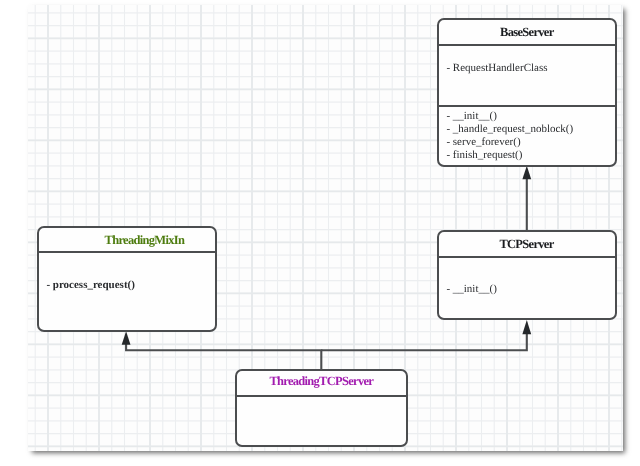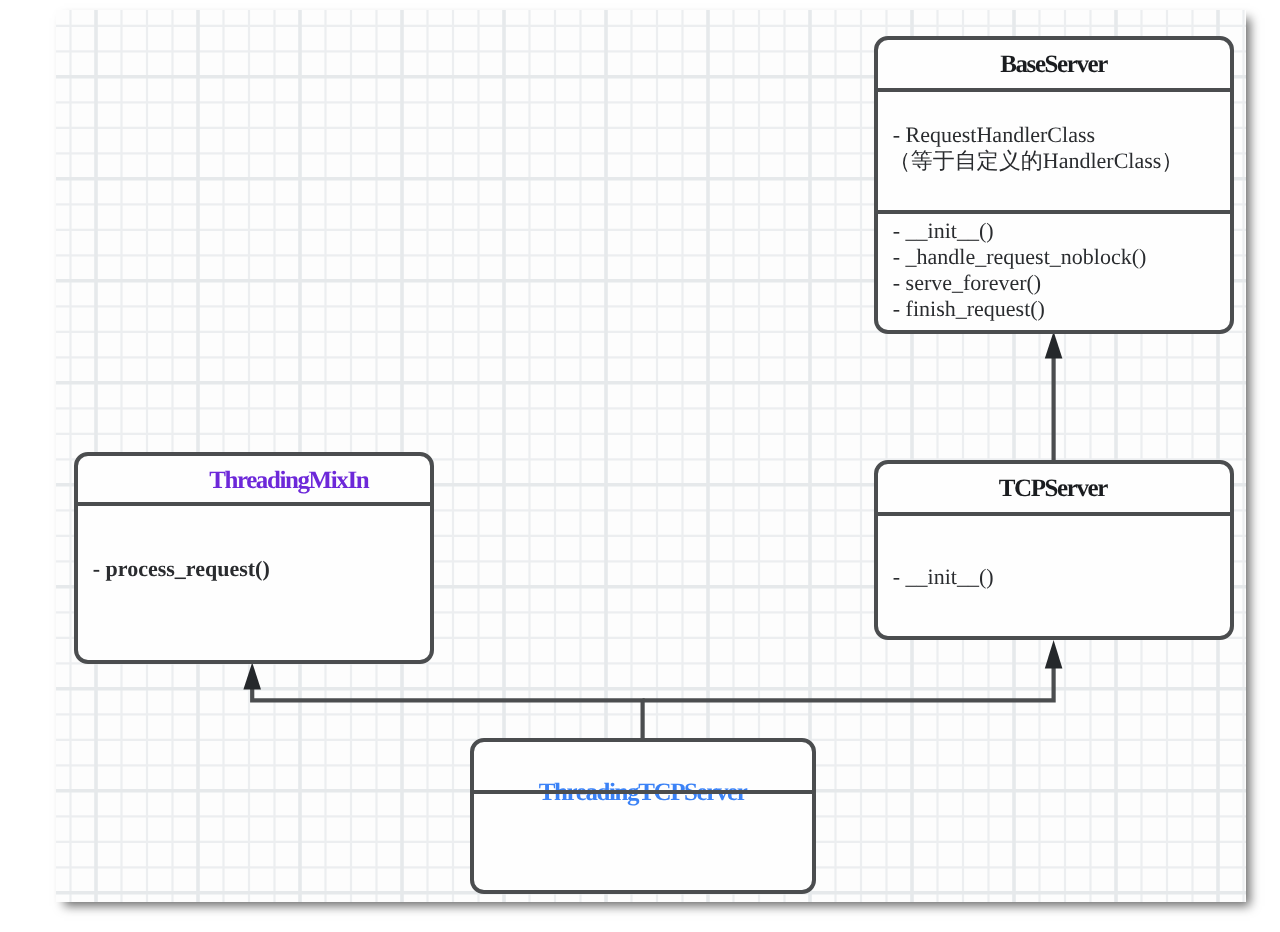--- a/index.html
+++ b/index.html
@@ -168,42 +168,41 @@
       </g>
   </svg>
 
   <div id="boxes">
       <div class="uml-box" style="left: 436.7px; top: 17.9px; width: 180.3px; height: 148.9px; border-color: rgb(75, 77, 79); background: rgb(254, 254, 254);">
         <div class="uml-title" style="top: 4.8px; color: rgb(26, 28, 31);">BaseServer</div>
         <div class="uml-sep" style="top: 24.6px; border-top-color: rgb(75, 77, 79);"></div>
         <div class="uml-sep" style="top: 85.2px; border-top-color: rgb(75, 77, 79);"></div>
         <div class="uml-list" style="top: 42.6px; color: rgb(42, 44, 47);">
           <div>- RequestHandlerClass</div>
-          <div style="margin-left: -2px;">（等于自定义的HandlerClass）</div>
         </div>
         <div class="uml-list" style="top: 90.2px; color: rgb(42, 44, 47);">
           <div>- __init__()</div>
           <div>- _handle_request_noblock()</div>
           <div>- serve_forever()</div>
           <div>- finish_request()</div>
         </div>
       </div>
       <div class="uml-box" style="left: 37.2px; top: 225.9px; width: 179.4px; height: 106.2px; border-color: rgb(75, 77, 79); background: rgb(254, 254, 254);">
-        <div class="uml-title" style="top: 4.8px; color: #6d28d9; padding-left: 36px;">ThreadingMixIn</div>
+        <div class="uml-title" style="top: 4.8px; color: #4d7c0f; padding-left: 36px;">ThreadingMixIn</div>
         <div class="uml-sep" style="top: 23.6px; border-top-color: rgb(75, 77, 79);"></div>
         <div class="uml-list" style="top: 51.2px; color: rgb(42, 44, 47); font-weight: bold;">
           <div>- process_request()</div>
         </div>
       </div>
       <div class="uml-box" style="left: 437px; top: 229.9px; width: 179.6px; height: 90px; border-color: rgb(75, 77, 79); background: rgb(254, 254, 254);">
         <div class="uml-title" style="top: 4.8px; color: rgb(26, 28, 31);">TCPServer</div>
         <div class="uml-sep" style="top: 24.6px; border-top-color: rgb(75, 77, 79);"></div>
         <div class="uml-list" style="top: 51.2px; color: rgb(42, 44, 47);">
           <div>- __init__()</div>
         </div>
       </div>
       <div class="uml-box" style="left: 234.6px; top: 368.9px; width: 173.3px; height: 78.3px; border-color: rgb(75, 77, 79); background: rgb(254, 254, 254);">
-        <div class="uml-title" style="top: 18px; color: #3b82f6;">ThreadingTCPServer</div>
+        <div class="uml-title" style="top: 3px; color: #a21caf;">ThreadingTCPServer</div>
         <div class="uml-sep" style="top: 24.6px; border-top-color: rgb(75, 77, 79);"></div>
         <div class="uml-list" style="top: 46.2px; color: rgb(42, 44, 47);"></div>
       </div>
     </div>
 </div>
 
 </body></html>

